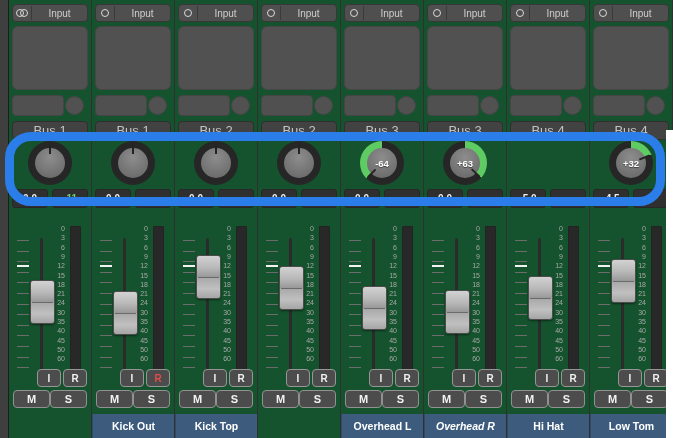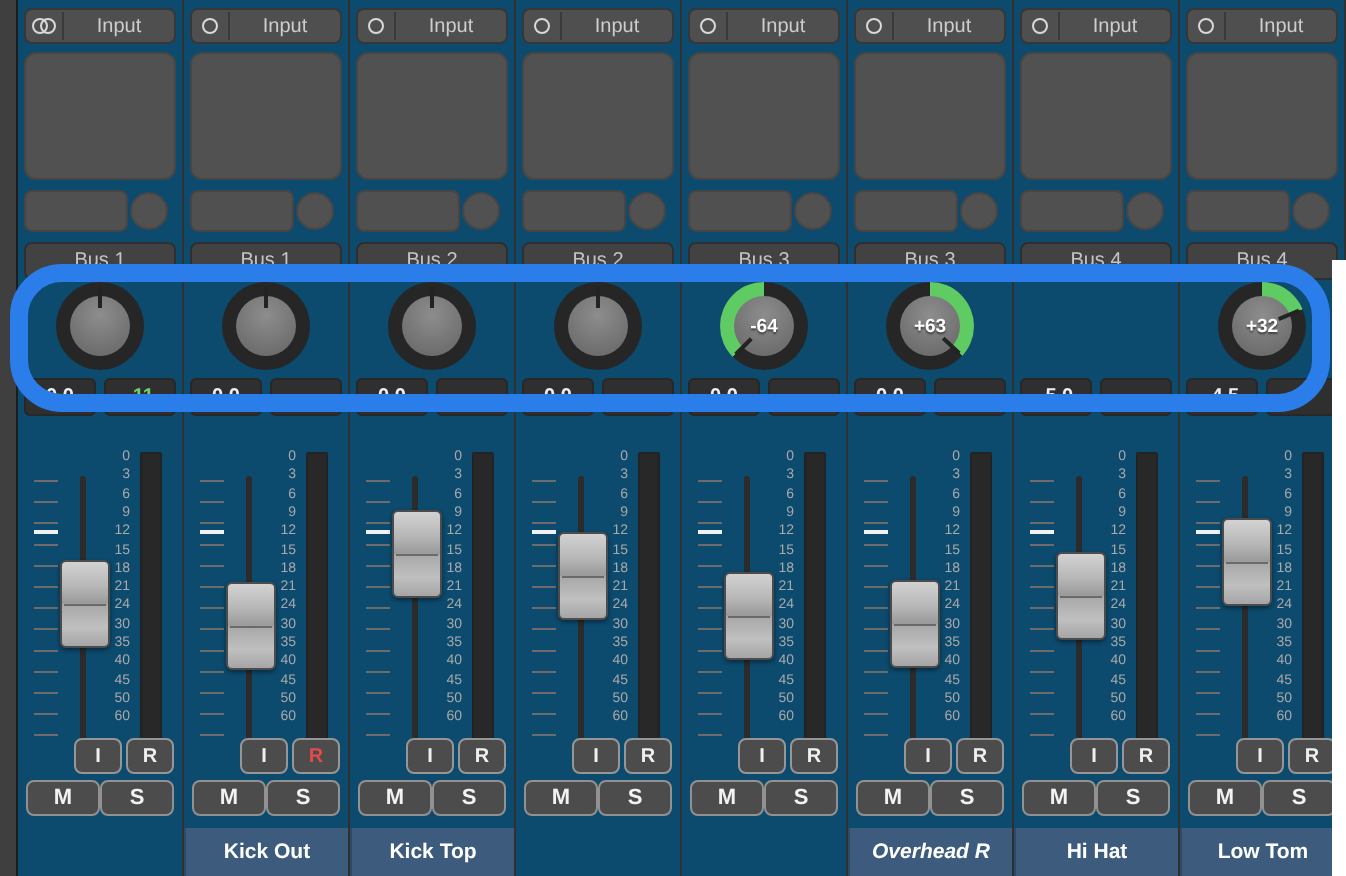--- a/index.html
+++ b/index.html
@@ -9,21 +9,21 @@
     font-family:"Liberation Sans","DejaVu Sans",sans-serif;
     -webkit-font-smoothing:antialiased;
   }
   #mixer{
     position:absolute;left:0;top:0;width:673px;height:438px;
     background:#383838;
     display:flex;
   }
   #left-margin{width:10px;height:438px;background:#3f3f3f;border-right:1px solid #1d1d1d;}
   .strip{
-    position:relative;width:82px;height:438px;background:#0c4a6e;
+    position:relative;width:82px;height:438px;background:#14532d;
     border-right:1px solid #303030;flex:none;
   }
   
   .input-btn{
     position:absolute;top:4px;left:3px;right:3px;height:16px;
     background:#4f4f4f;border:1px solid #373737;border-radius:4px;
     display:flex;align-items:center;
   }
   .in-icon{width:18px;height:14px;position:relative;flex:none;border-right:1px solid #3a3a3a;}
   .in-icon::before,.in-icon::after{
@@ -47,21 +47,21 @@
   .send-knob{
     position:absolute;top:96px;right:7px;width:17px;height:17px;border-radius:50%;
     background:#515151;border:1px solid #464646;
   }
   
   .bus-btn{
     position:absolute;top:121px;left:3px;right:3px;height:17px;
     background:#424242;border:1px solid #2f2f2f;border-radius:4px;
     display:flex;align-items:center;justify-content:center;
   }
-  .bus-label{font-size:10px;color:#c4c4c4;}
+  .bus-label{font-size:13px;color:#c4c4c4;}
   
   .pan-wrap{position:absolute;top:141px;left:50%;width:44px;height:44px;margin-left:-22px;}
   .pan-top-mark{position:absolute;top:-3px;left:50%;width:2px;height:4px;margin-left:-1px;background:#2c2c2c;}
   .pan-ring{position:absolute;inset:0;border-radius:50%;background:#262626;}
   .pan-inner{
     position:absolute;left:7px;top:7px;width:30px;height:30px;border-radius:50%;
     background:radial-gradient(circle at 50% 32%,#8d8d8d,#6e6e6e 75%);
     display:flex;align-items:center;justify-content:center;
   }
   .pan-value{font-size:9.5px;font-weight:bold;color:#ffffff;text-shadow:0 1px 1px rgba(0,0,0,.5);}
@@ -446,20 +446,21 @@
       <div class="meter"></div>
     </div>
     <div class="ir-row">
       <div class="ir-cell i-cell">I</div>
       <div class="ir-cell r-cell">R</div>
     </div>
     <div class="ms-row">
       <div class="ms-btn m-btn">M</div>
       <div class="ms-btn s-btn">S</div>
     </div>
+    <div class="name-bar" style="background: rgb(61, 92, 125);">Overhead L</div>
   </div>
 
   <div class="strip">
     <div class="input-btn">
       <span class="in-icon mono"></span>
       <span class="in-label">Input</span>
     </div>
     <div class="fx-box"></div>
     <div class="send-slot"></div>
     <div class="send-knob"></div>

